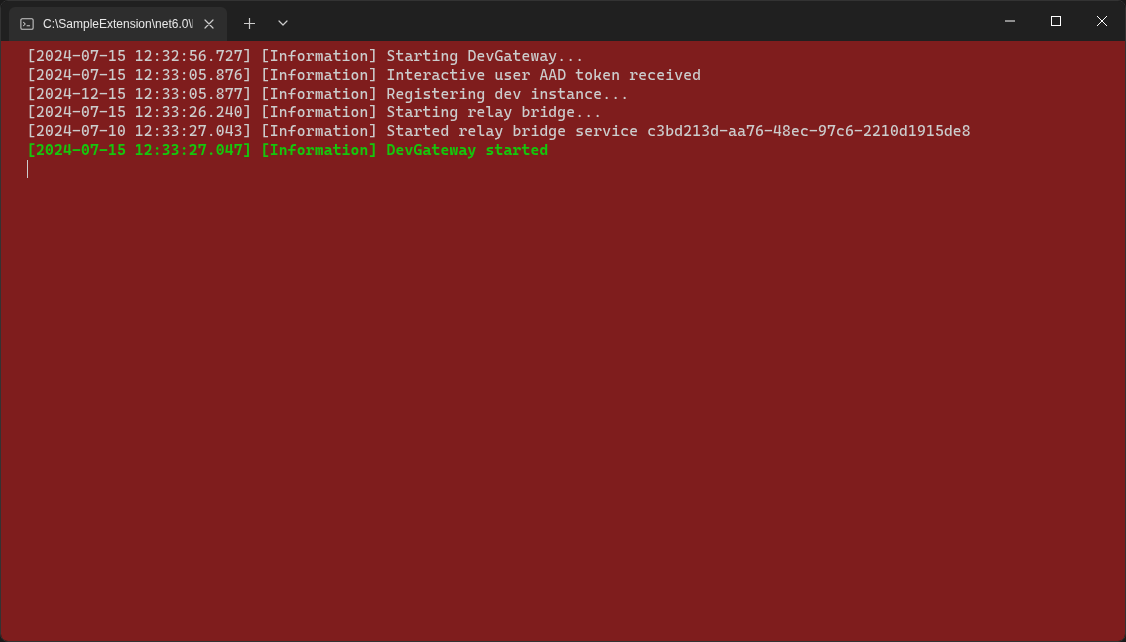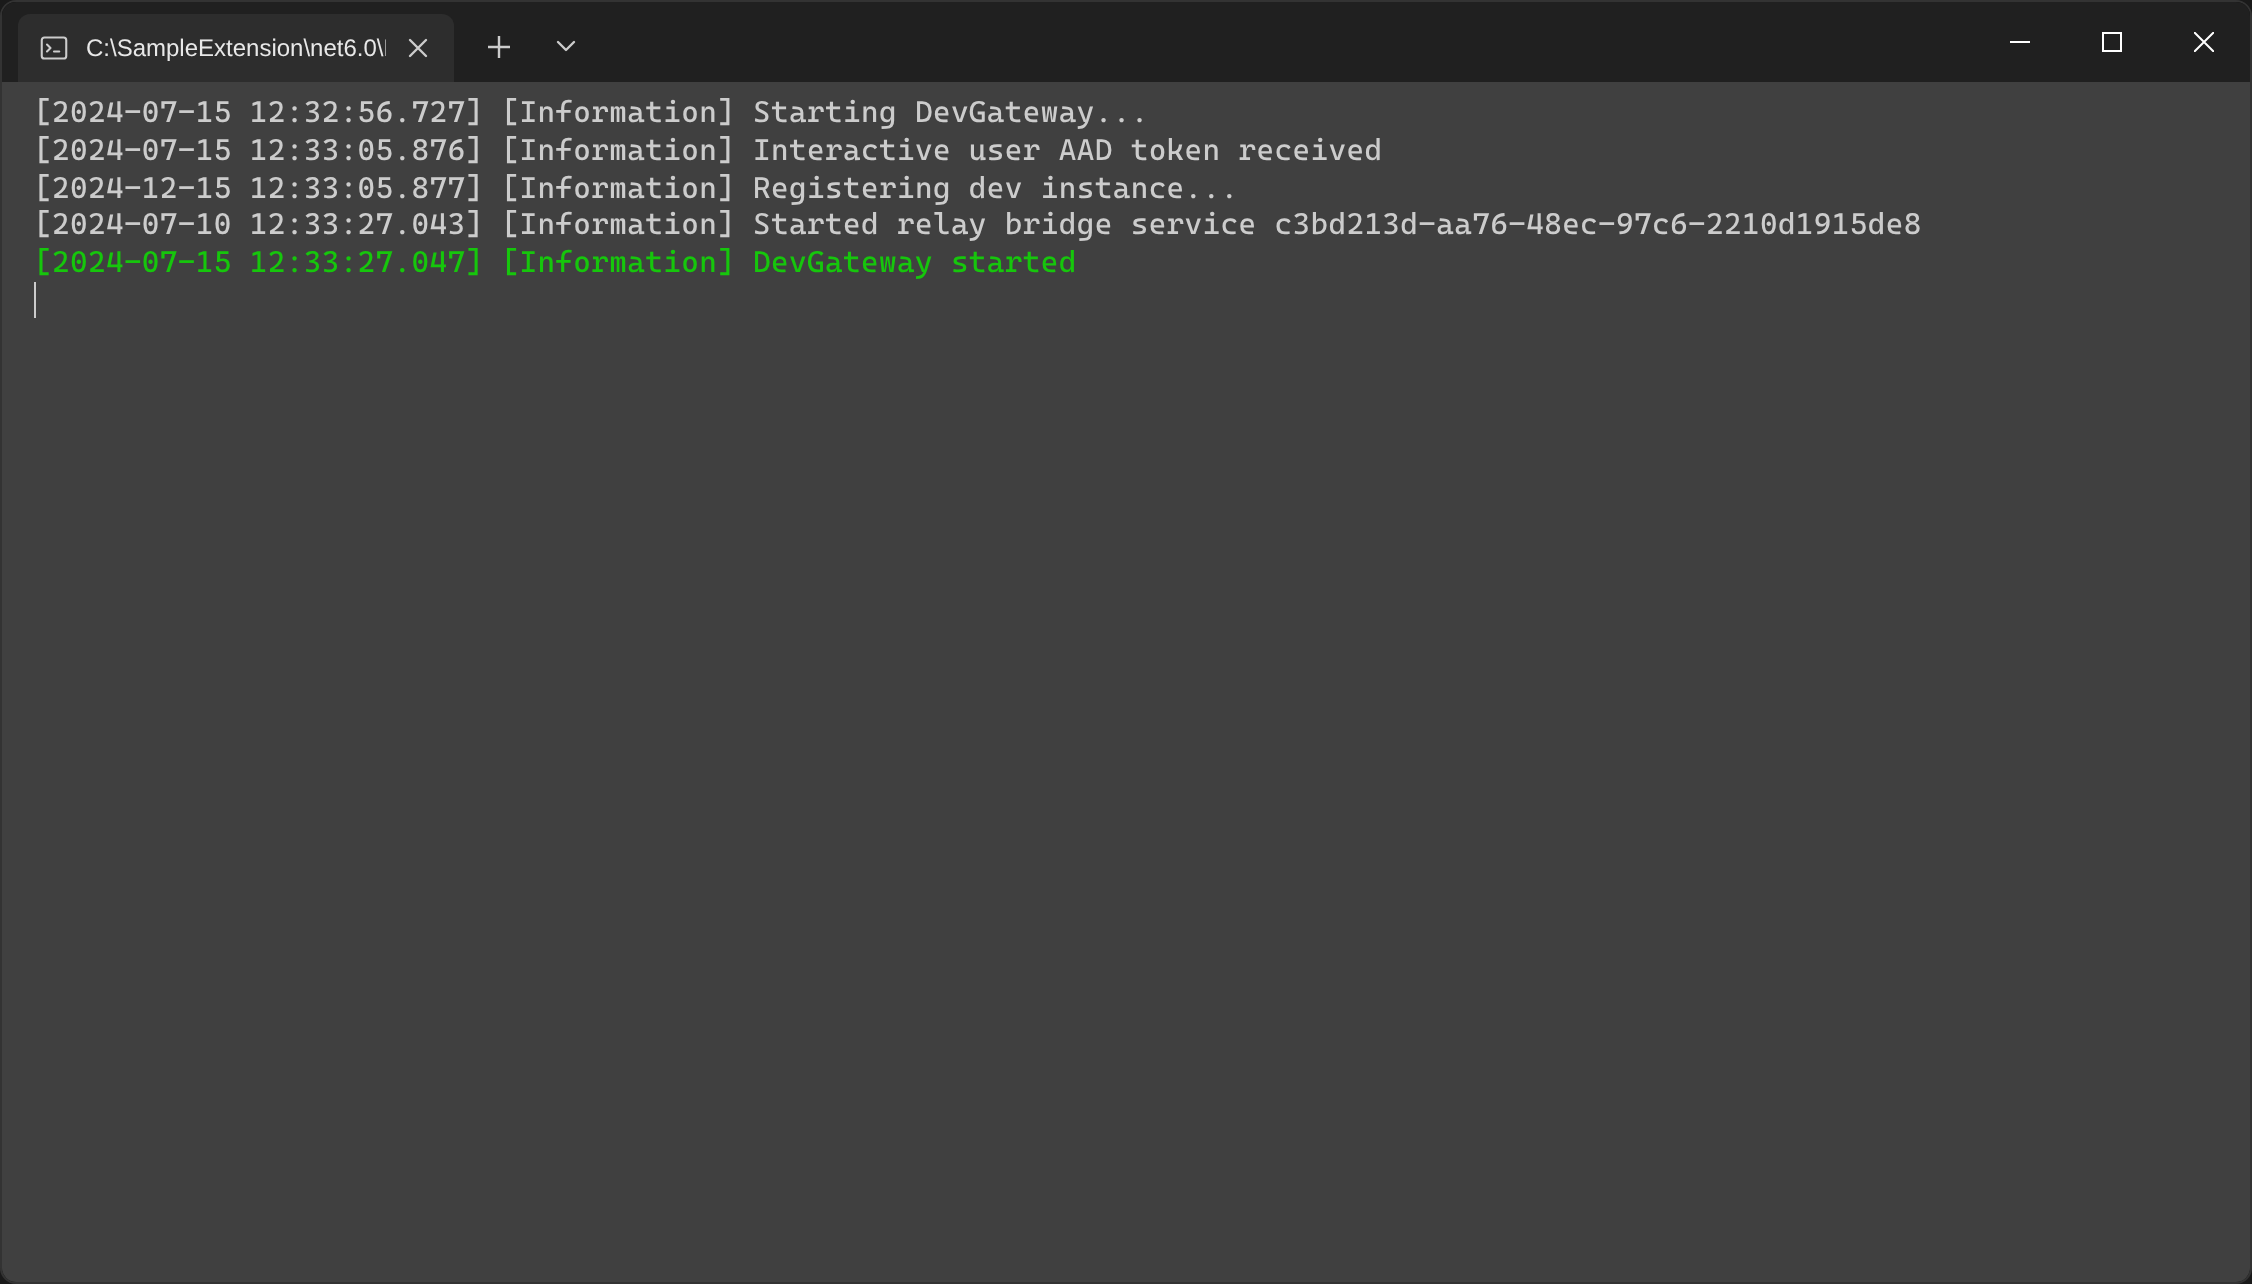--- a/index.html
+++ b/index.html
@@ -109,38 +109,39 @@
       width: 46px;
       height: 40px;
       display: flex;
       align-items: center;
       justify-content: center;
       color: #fff;
       cursor: pointer;
     }
     
     .terminal-content {
-      padding: 6px 16px;
+      padding: 6px 26px;
       font-family: "Cascadia Mono", "Consolas", monospace;
       font-size: 15px;
       line-height: 1.25;
       color: #cccccc;
-      background: #404040;
+      background: #7f1d1d;
       height: calc(100% - 40px);
       overflow: hidden;
       letter-spacing: 0.2px;
     }
     
     .log-line {
       white-space: pre;
       font-weight: 500;
     }
     
     .log-line.success {
       color: #16c60c;
+      font-weight: bold;
     }
     
     .cursor-line {
       display: flex;
     }
     
     .cursor {
       width: 1px;
       height: 18px;
       background: #cccccc;
@@ -207,20 +208,21 @@
         </svg>
       </div>
     </div>
   </div>
 
   <div class="terminal-content" id="terminal-output">
 
   <div class="log-line">[2024-07-15 12:32:56.727] [Information] Starting DevGateway...</div>
       <div class="log-line">[2024-07-15 12:33:05.876] [Information] Interactive user AAD token received</div>
       <div class="log-line">[2024-12-15 12:33:05.877] [Information] Registering dev instance...</div>
+      <div class="log-line">[2024-07-15 12:33:26.240] [Information] Starting relay bridge...</div>
       <div class="log-line">[2024-07-10 12:33:27.043] [Information] Started relay bridge service c3bd213d-aa76-48ec-97c6-2210d1915de8</div>
       <div class="log-line success">[2024-07-15 12:33:27.047] [Information] DevGateway started</div>
       <div class="cursor-line">
         <span class="cursor"></span>
       </div>
     </div>
 
 </div>
 
 </body></html>

